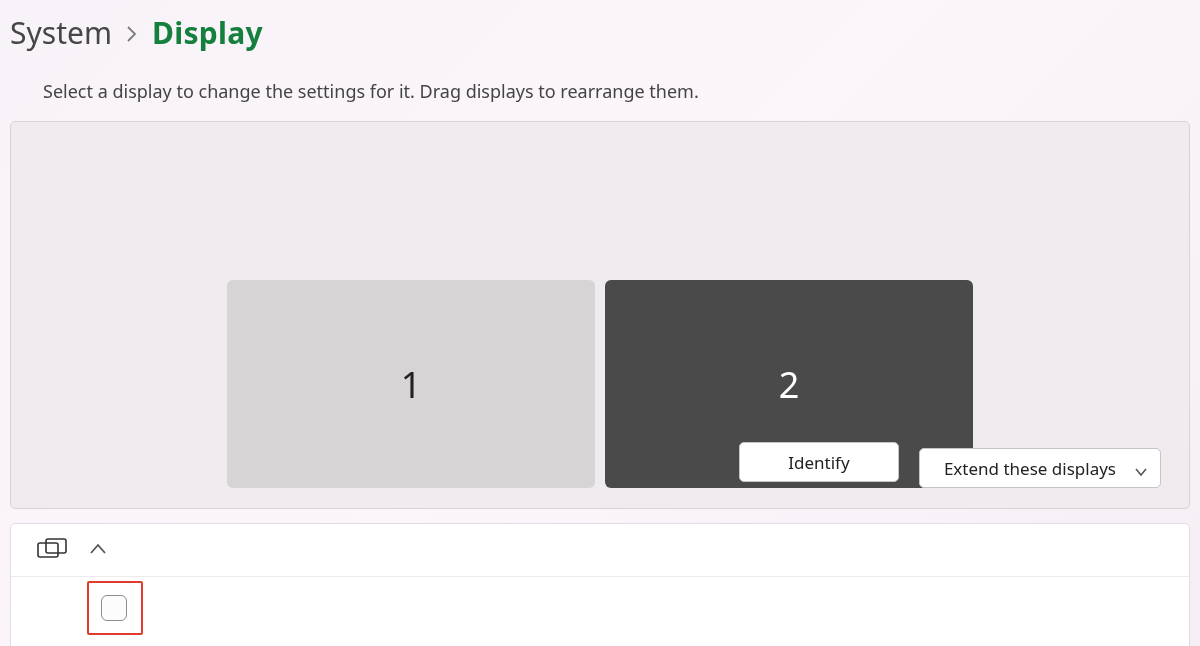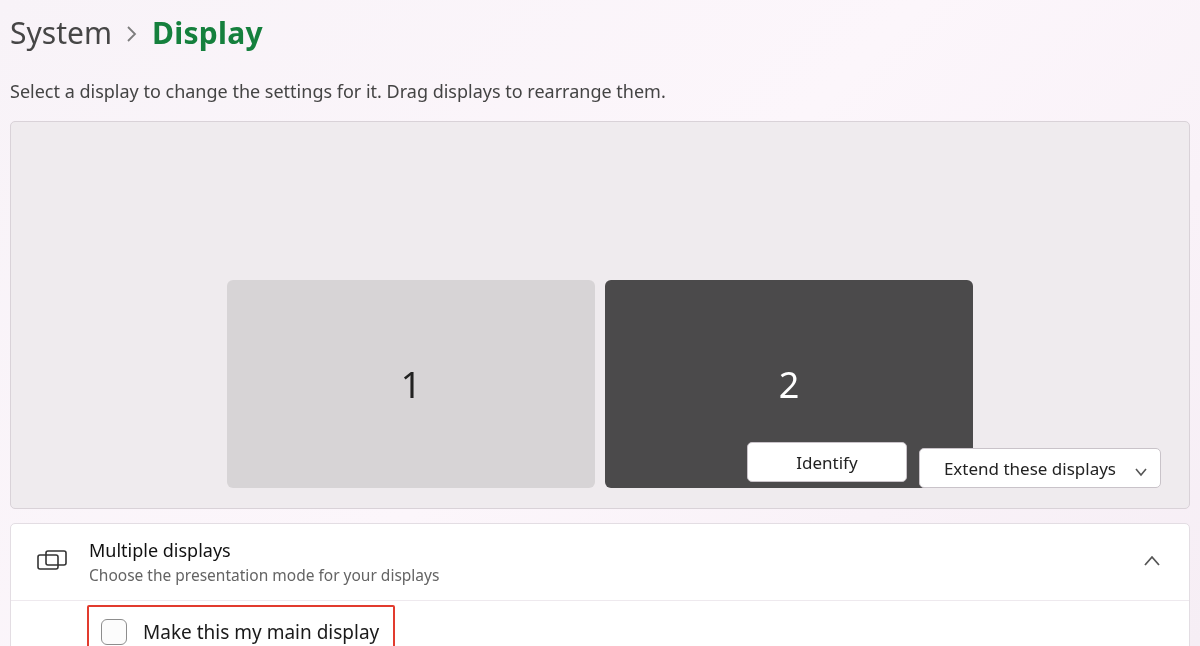--- a/index.html
+++ b/index.html
@@ -32,20 +32,21 @@
   .breadcrumb .crumb-current {
     font-size: 30px;
     font-weight: 700;
     letter-spacing: 0.3px;
     color: #15803d;
   }
   .instruction {
     padding: 26px 10px 10px 10px;
     font-size: 18px;
     color: #444;
+    margin-left: 33px;
   }
   .arrange-panel {
     margin: 8px 10px 0 10px;
     border: 1px solid #d9d2d8;
     border-radius: 5px;
     background: #efebee;
     height: 388px;
     position: relative;
   }
   .monitors {
@@ -69,21 +70,21 @@
     background: #d7d4d6;
     color: #222;
   }
   .monitor.selected {
     background: #4b4a4b;
     color: #fff;
   }
   .panel-actions {
     position: absolute;
     right: 28px; bottom: 20px;
-    display: flex; gap: 12px;
+    display: flex; gap: 20px;
     align-items: center;
   }
   .btn {
     height: 40px;
     border: 1px solid #c9c3c9;
     background: #fff;
     border-radius: 5px;
     font-size: 17px;
     color: #222;
     display: flex; align-items: center; justify-content: center;
@@ -184,31 +185,26 @@
   </div>
 
   <div class="expander">
     <div class="exp-header">
       <span class="exp-icon">
         <svg width="30" height="24" viewBox="0 0 30 24">
           <rect x="1" y="5" width="20" height="14" rx="2" fill="none" stroke="currentColor" stroke-width="1.6"></rect>
           <rect x="9" y="1" width="20" height="14" rx="2" fill="none" stroke="currentColor" stroke-width="1.6"></rect>
         </svg>
       </span>
-      <div class="exp-titles">
-        <div class="exp-title">Multiple displays</div>
-        <div class="exp-sub">Choose the presentation mode for your displays</div>
-      </div>
       <span class="exp-chev">
         <svg width="18" height="14" viewBox="0 0 18 14">
             <path d="M2 11 L9 3 L16 11" fill="none" stroke="currentColor" stroke-width="1.8"></path>
           </svg>
       </span>
     </div>
     <div class="exp-body">
       <div class="highlight-box">
         <span class="chk"></span>
-        <span class="chk-label">Make this my main display</span>
       </div>
     </div>
   </div>
 
 </div>
 
 </body></html>

